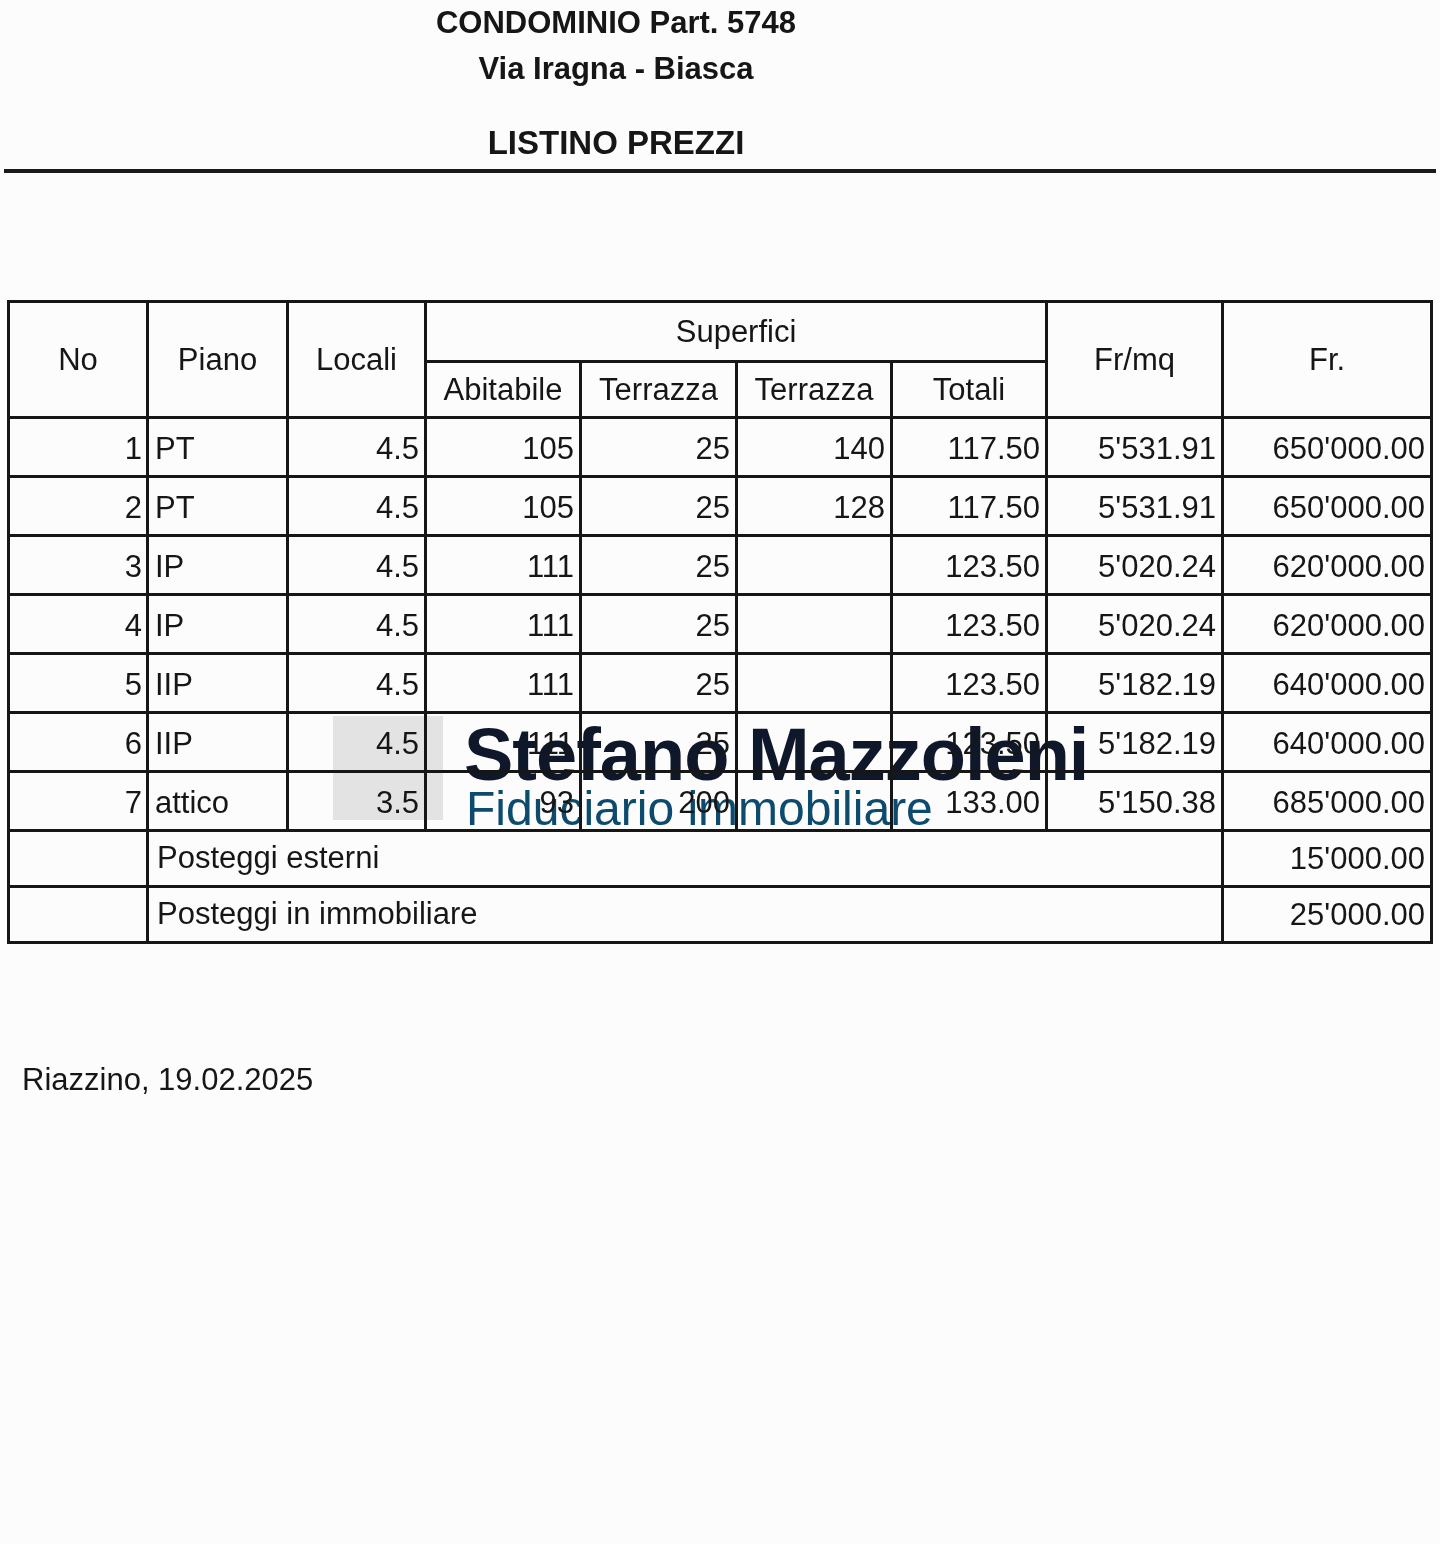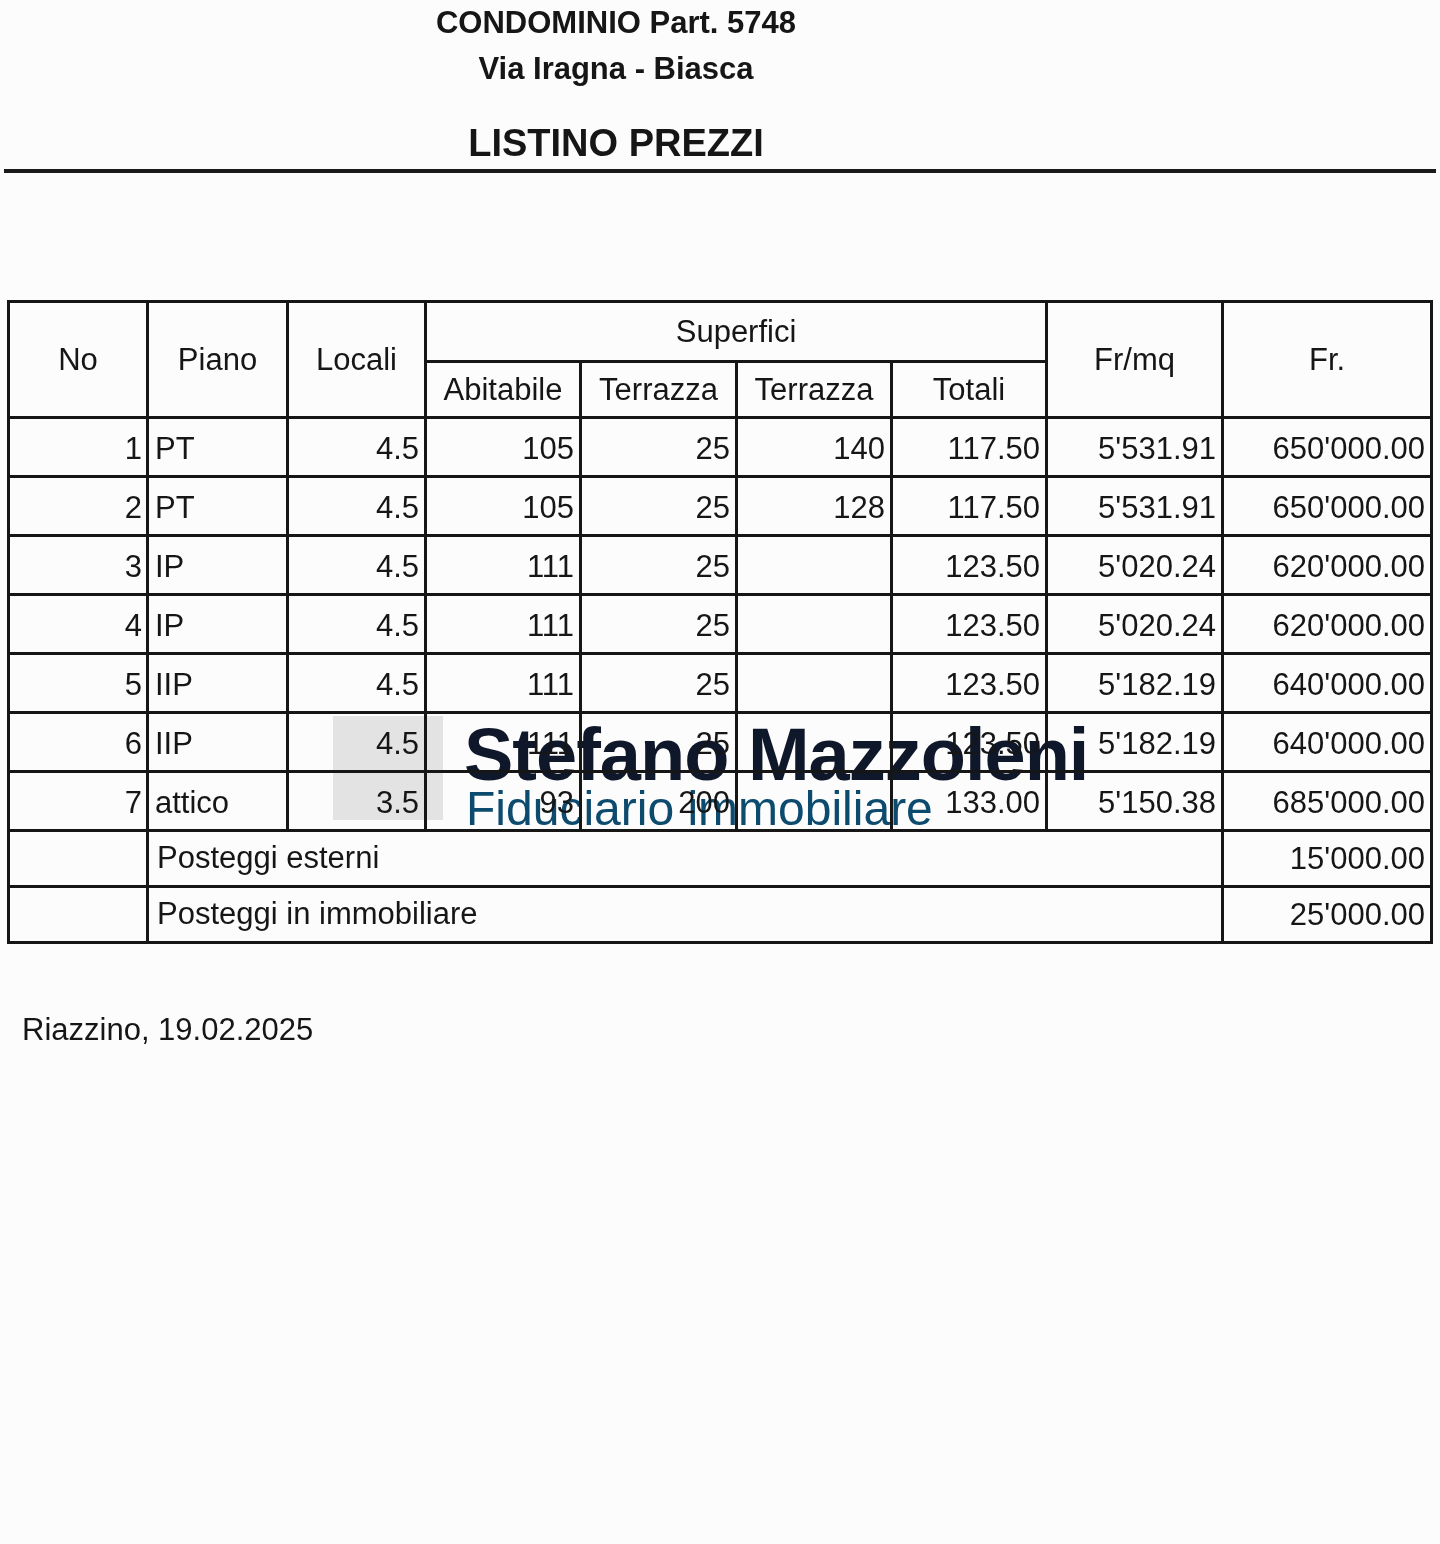--- a/index.html
+++ b/index.html
@@ -15,21 +15,21 @@
 
   
   .doc-header {
     position: absolute; top: 0; left: 0; width: 1232px;
     text-align: center;
   }
   .title-line {
     font-size: 31px; font-weight: bold; line-height: 46px;
   }
   .doc-subtitle {
-    font-size: 38px; font-weight: bold; line-height: 36px;
+    font-size: 33px; font-weight: bold; line-height: 36px;
     margin-top: 33px;
   }
   .header-rule {
     position: absolute; left: 4px; top: 169px; width: 1432px; height: 4px;
     background: #1a1a1a;
   }
 
   
   .watermark { position: absolute; z-index: 0; }
   .wm-square {
@@ -65,21 +65,21 @@
   tr.drow  { height: 59px; }
   tr.xrow  { height: 56px; margin-left: 39px; }
   td.hd { text-align: center; vertical-align: middle; }
   td.num { text-align: right; vertical-align: bottom; padding: 0 5px 8px 0; }
   td.no  { text-align: right; vertical-align: bottom; padding: 0 4px 8px 0; }
   td.txt { text-align: left;  vertical-align: bottom; padding: 0 8px 8px 6px; }
   td.lbl { text-align: left;  vertical-align: bottom; padding: 0 0 9px 8px; }
 
   
   .date-line {
-    position: absolute; left: 22px; top: 1012px;
+    position: absolute; left: 22px; top: 1062px;
     font-size: 31px;
   }
 </style>
 </head>
 <body>
 
 <div class="page">
 
   <div class="watermark">
     <div class="wm-square"></div>

